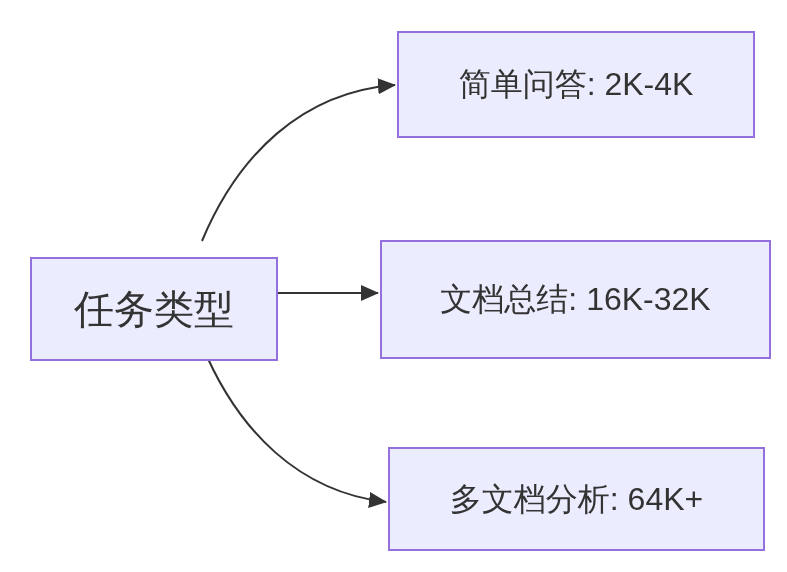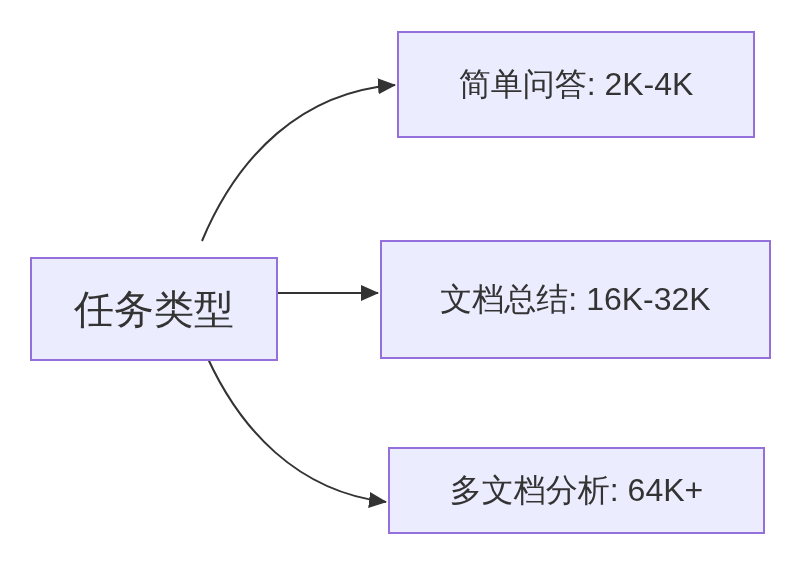--- a/index.html
+++ b/index.html
@@ -65,17 +65,17 @@
   <div id="node-group">
       <div class="node" style="left: 30px; top: 241px; width: 248px; height: 104px; font-size: 40px; margin-top: 16px;">
         <span>任务类型</span>
       </div>
       <div class="node" style="left: 397px; top: 31px; width: 358px; height: 107px; font-size: 32px;">
         <span>简单问答: 2K-4K</span>
       </div>
       <div class="node" style="left: 380px; top: 240px; width: 391px; height: 119px; font-size: 32px;">
         <span>文档总结: 16K-32K</span>
       </div>
-      <div class="node" style="left: 388px; top: 447px; width: 377px; height: 87px; font-size: 32px;">
+      <div class="node" style="left: 388px; top: 447px; width: 377px; height: 104px; font-size: 32px;">
         <span>多文档分析: 64K+</span>
       </div>
     </div>
 </div>
 
 </body></html>

